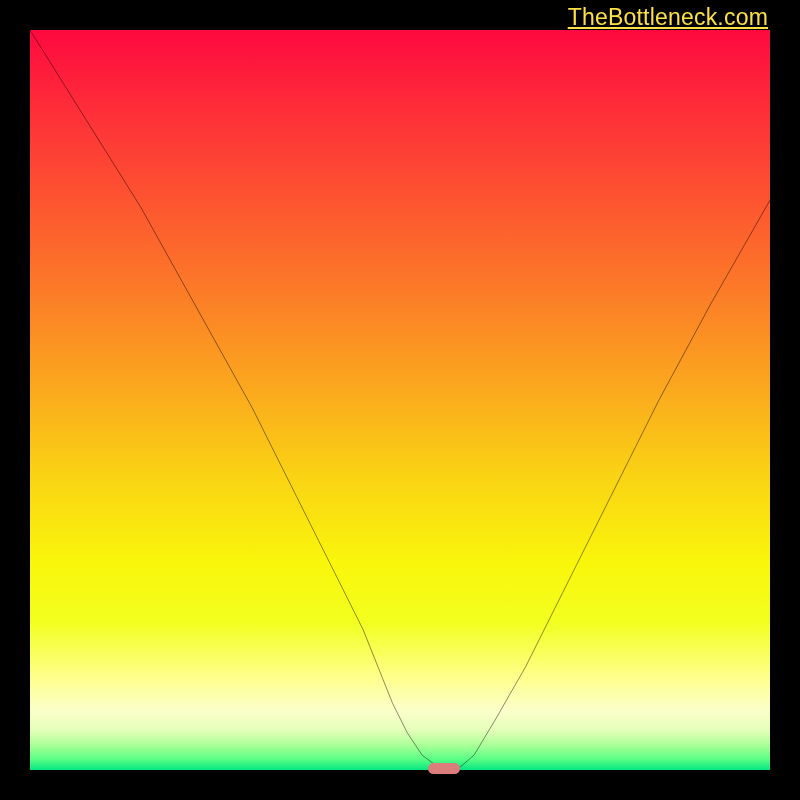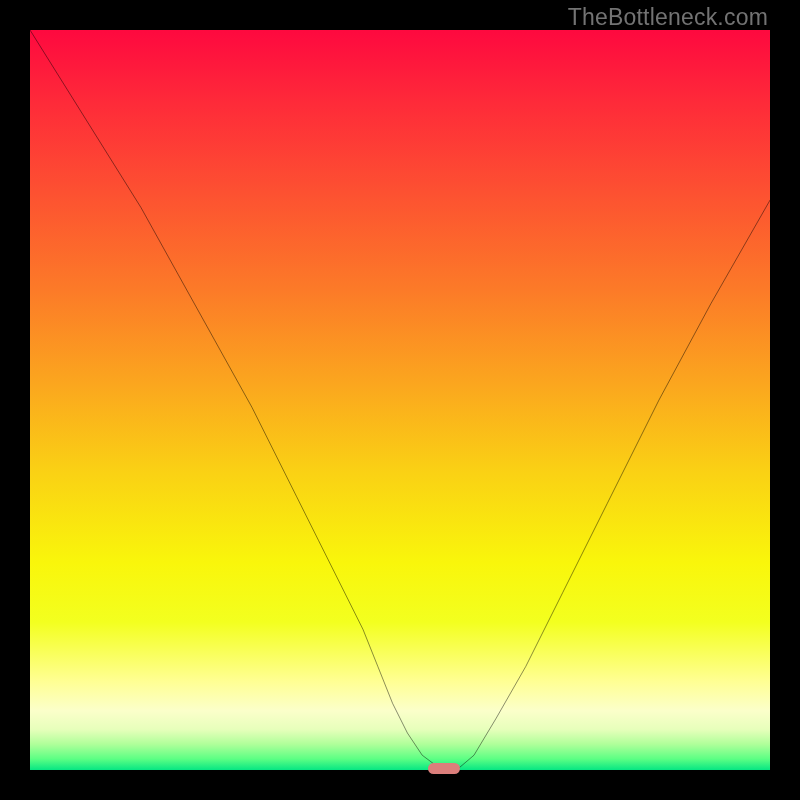--- a/index.html
+++ b/index.html
@@ -32,24 +32,25 @@
   .curve-svg {
     position: absolute;
     inset: 0;
     width: 100%;
     height: 100%;
   }
   .watermark {
     position: absolute;
     top: 4px;
     right: 32px;
-    color: #737373;
+    color: #fde047;
     font-size: 23px;
     letter-spacing: 0.2px;
     user-select: none;
+    text-decoration: underline;
   }
   .marker {
     position: absolute;
     border-radius: 999px;
     background: #db7e7b;
   }
 </style>
 </head>
 <body>
 

